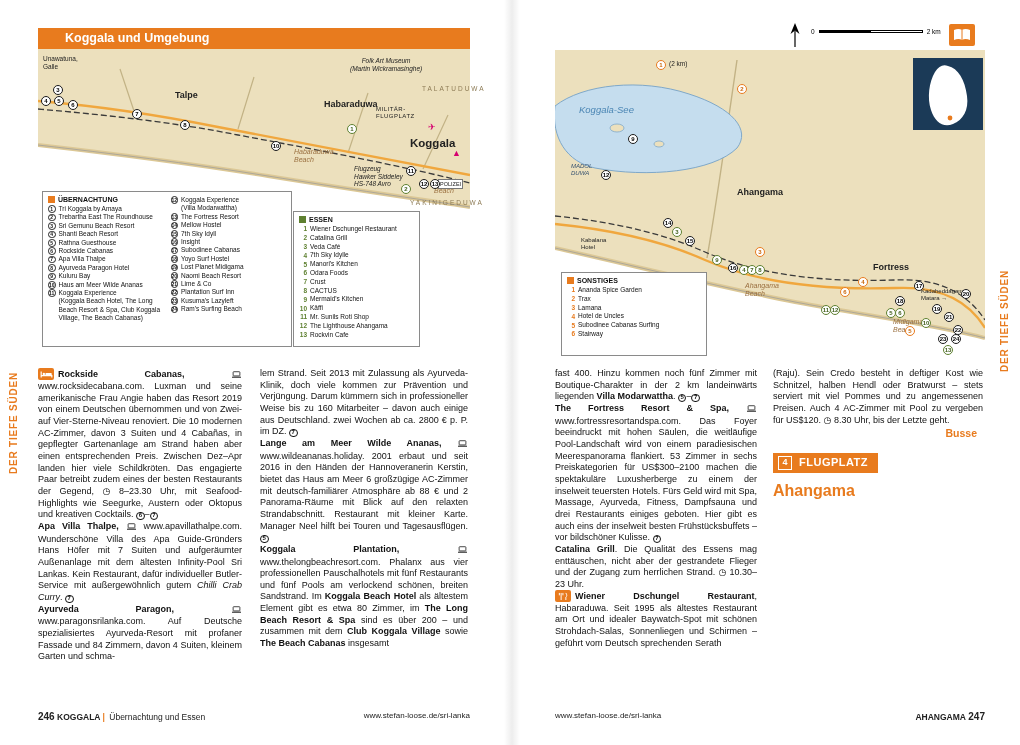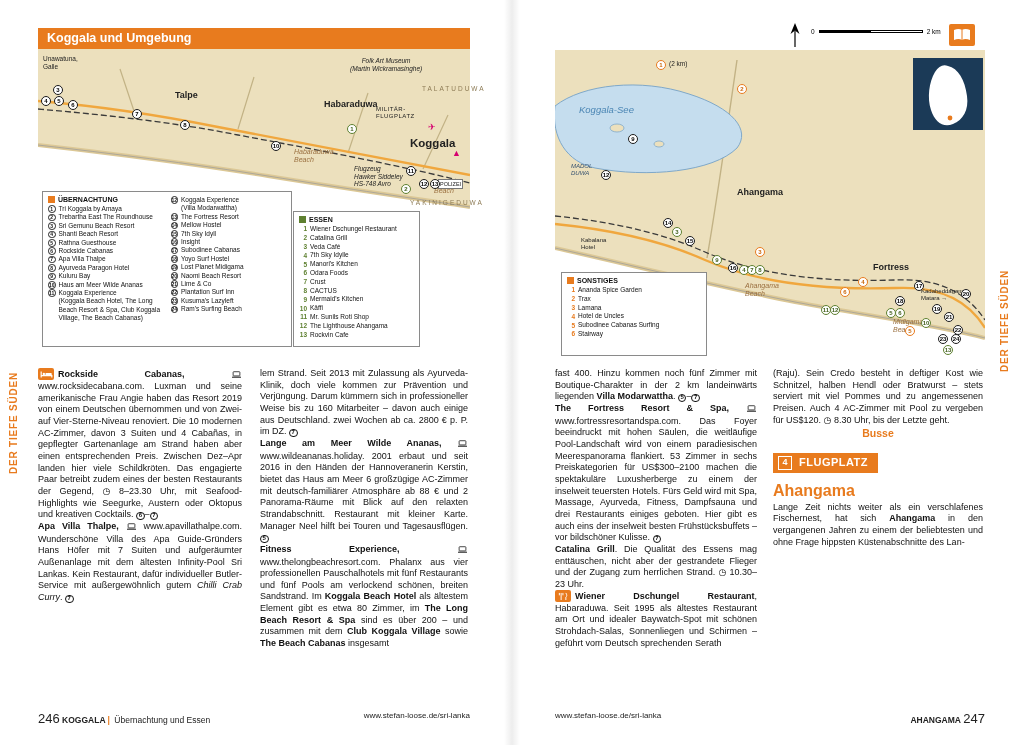--- a/index.html
+++ b/index.html
@@ -9,21 +9,21 @@
           background:linear-gradient(to right,rgba(0,0,0,0),rgba(0,0,0,.07),rgba(0,0,0,0));}
 
   
   .edge-tab{position:absolute;color:#e87b1e;font-weight:bold;font-size:10px;letter-spacing:.8px;
             writing-mode:vertical-rl;transform:rotate(180deg);white-space:nowrap;}
   .edge-tab.left{left:8px;top:372px;}
   .edge-tab.right{left:999px;top:270px;}
 
   
   .map-title{position:absolute;left:38px;top:28px;width:432px;height:21px;background:#e87b1e;color:#fff;
-             font-size:12.5px;font-weight:bold;line-height:21px;padding-left:9px;box-sizing:border-box;}
+             font-size:12.5px;font-weight:bold;line-height:21px;padding-left:27px;box-sizing:border-box;}
   .map{position:absolute;background:#ece0bd;}
   .left-map{left:38px;top:49px;width:432px;height:311px;}
   .right-map{left:555px;top:20px;width:430px;height:340px;}
   .map svg.base{position:absolute;left:0;top:0;}
   .overlay{position:absolute;inset:0;}
   .topstrip{position:absolute;left:0;top:0;right:0;height:30px;background:#fff;}
 
   .map-label{position:absolute;font-size:7px;line-height:8px;color:#222;white-space:pre-line;}
   .map-label.town{font-weight:bold;font-size:9px;}
   .map-label.city{font-size:11.5px;}
@@ -77,30 +77,30 @@
   .b{font-weight:bold;}
   .i{font-style:italic;}
   .margin-icon{display:inline-flex;align-items:center;justify-content:center;width:16px;height:12px;
                background:#e87b1e;border-radius:2px;margin-right:4px;vertical-align:-2px;}
   .inline-icon{display:inline-block;vertical-align:-1px;margin:0 1px;}
   .badge{display:inline-flex;width:8.5px;height:8.5px;border:1px solid #111;border-radius:50%;font-size:6px;
          font-weight:bold;align-items:center;justify-content:center;box-sizing:border-box;vertical-align:0;}
 
   .section-bar{background:#f7ead6;color:#e87b1e;font-weight:bold;font-size:10px;letter-spacing:.3px;
                padding:2px 5px;margin:8px 0 6px;}
-  .subhead{color:#e87b1e;font-weight:bold;font-size:10.5px;margin:2px 6px 3px;text-align:center;}
+  .subhead{color:#e87b1e;font-weight:bold;font-size:10.5px;margin:2px 6px 3px;text-align:right;}
   .highlight-badge{display:inline-flex;align-items:center;gap:7px;background:#e87b1e;color:#fff;
                    padding:3px 10px 3px 5px;margin:10px 0 2px;}
   .hl-num{display:inline-flex;width:14px;height:14px;border:1.6px solid #fff;align-items:center;
           justify-content:center;font-weight:bold;font-size:9px;box-sizing:border-box;}
   .hl-label{font-weight:bold;font-size:11px;letter-spacing:.5px;}
   .orange-heading{color:#e87b1e;font-weight:bold;font-size:16px;margin:10px 0 5px;text-align:left;}
 
   .footer{position:absolute;top:711px;font-size:8.5px;color:#222;}
-  .footer .pg{font-weight:normal;font-size:13px;}
+  .footer .pg{font-weight:bold;font-size:10px;}
   .footer .sec{font-weight:bold;}
   .footer .sep{color:#e87b1e;font-weight:bold;padding:0 2px;}
   .footer-left{left:38px;}
   .furl-left{left:300px;width:170px;text-align:right;font-size:8px;}
   .furl-right{left:555px;font-size:8px;}
   .footer-right{left:800px;width:185px;text-align:right;}
 </style>
 </head>
 <body>
 
@@ -344,28 +344,32 @@
             <rect x="9" y="4.5" width="11" height="3.5" rx="1.6" fill="#fff"></rect>
           </svg>
         </span><span class="b">Rockside Cabanas, </span><span class="inline-icon"><svg viewBox="0 0 12 9" width="9" height="7">
             <rect x="1.5" y="0.8" width="9" height="5.6" rx="0.8" fill="none" stroke="#222" stroke-width="1.1"></rect>
             <rect x="0" y="7.4" width="12" height="1.4" fill="#222"></rect>
           </svg></span><span> www.rocksidecabana.com. Luxman und seine amerikanische Frau Angie haben das Resort 2019 von einem Deutschen übernommen und von Zwei- auf Vier-Sterne-Niveau renoviert. Die 10 modernen AC-Zimmer, davon 3 Suiten und 4 Cabañas, in gepflegter Gartenanlage am Strand haben aber einen entsprechenden Preis. Zwischen Dez–Apr landen hier viele Schildkröten. Das engagierte Paar betreibt zudem eines der besten Restaurants der Gegend, ◷ 8–23.30 Uhr, mit Seafood-Highlights wie Seegurke, Austern oder Oktopus und kreativen Cocktails. </span><span class="badge">6</span><span>–</span><span class="badge">7</span></div>
       <div class="para"><span class="b">Apa Villa Thalpe, </span><span class="inline-icon"><svg viewBox="0 0 12 9" width="9" height="7">
             <rect x="1.5" y="0.8" width="9" height="5.6" rx="0.8" fill="none" stroke="#222" stroke-width="1.1"></rect>
             <rect x="0" y="7.4" width="12" height="1.4" fill="#222"></rect>
           </svg></span><span> www.apavillathalpe.com. Wunderschöne Villa des Apa Guide-Gründers Hans Höfer mit 7 Suiten und aufgeräumter Außenanlage mit dem ältesten Infinity-Pool Sri Lankas. Kein Restaurant, dafür individueller Butler-Service mit außergewöhnlich gutem </span><span class="i">Chilli Crab Curry</span><span>. </span><span class="badge">7</span></div>
+      <div class="para"><span class="b">Ayurveda Paragon, </span><span class="inline-icon"><svg viewBox="0 0 12 9" width="9" height="7">
+            <rect x="1.5" y="0.8" width="9" height="5.6" rx="0.8" fill="none" stroke="#222" stroke-width="1.1"></rect>
+            <rect x="0" y="7.4" width="12" height="1.4" fill="#222"></rect>
+          </svg></span><span> www.paragonsrilanka.com. Auf Deutsche spezialisiertes Ayurveda-Resort mit profaner Fassade und 84 Zimmern, davon 4 Suiten, kleinem Garten und schma-</span></div>
     </div>
   <div class="bodycol" id="col2">
       <div class="para"><span>lem Strand. Seit 2013 mit Zulassung als Ayurveda-Klinik, doch viele kommen zur Prävention und Verjüngung. Darum kümmern sich in professioneller Weise bis zu 160 Mitarbeiter – davon auch einige aus Deutschland. zwei Wochen ab ca. 2800 € p. P. im DZ. </span><span class="badge">7</span></div>
       <div class="para"><span class="b">Lange am Meer Wilde Ananas, </span><span class="inline-icon"><svg viewBox="0 0 12 9" width="9" height="7">
             <rect x="1.5" y="0.8" width="9" height="5.6" rx="0.8" fill="none" stroke="#222" stroke-width="1.1"></rect>
             <rect x="0" y="7.4" width="12" height="1.4" fill="#222"></rect>
           </svg></span><span> www.wildeananas.holiday. 2001 erbaut und seit 2016 in den Händen der Hannoveranerin Kerstin, bietet das Haus am Meer 6 großzügige AC-Zimmer mit deutsch-familiärer Atmosphäre ab 88 € und 2 Panorama-Räume mit Blick auf den relaxten Strandabschnitt. Restaurant mit kleiner Karte. Manager Neel hilft bei Touren und Tagesausflügen. </span><span class="badge">5</span></div>
-      <div class="para"><span class="b">Fitness Experience, </span><span class="inline-icon"><svg viewBox="0 0 12 9" width="9" height="7">
+      <div class="para"><span class="b">Koggala Plantation, </span><span class="inline-icon"><svg viewBox="0 0 12 9" width="9" height="7">
             <rect x="1.5" y="0.8" width="9" height="5.6" rx="0.8" fill="none" stroke="#222" stroke-width="1.1"></rect>
             <rect x="0" y="7.4" width="12" height="1.4" fill="#222"></rect>
           </svg></span><span> www.thelongbeachresort.com. Phalanx aus vier professionellen Pauschalhotels mit fünf Restaurants und fünf Pools am verlockend schönen, breiten Sandstrand. Im </span><span class="b">Koggala Beach Hotel</span><span> als ältestem Element gibt es etwa 80 Zimmer, im </span><span class="b">The Long Beach Resort &amp; Spa</span><span> sind es über 200 – und zusammen mit dem </span><span class="b">Club Koggala Village</span><span> sowie </span><span class="b">The Beach Cabanas</span><span> insgesamt</span></div>
     </div>
 
   <div class="footer footer-left">
     <span class="pg">246</span>
     <span class="sec">KOGGALA</span><span class="sep">|</span>
     <span>Übernachtung und Essen</span>
   </div>
@@ -516,23 +520,20 @@
   <div class="bodycol" id="col4">
     <div>
         <div class="para"><span>(Raju). Sein Credo besteht in deftiger Kost wie Schnitzel, halben Hendl oder Bratwurst – stets serviert mit viel Pommes und zu angemessenen Preisen. Auch 4 AC-Zimmer mit Pool zu vergeben für US$120. ◷ 8.30 Uhr, bis der Letzte geht.</span></div>
       </div>
     <div class="subhead">Busse</div>
     <div class="highlight-badge">
       <span class="hl-num">4</span>
       <span class="hl-label">FLUGPLATZ</span>
     </div>
     <div class="orange-heading">Ahangama</div>
-    <div>
-        <div class="para"><span>Lange Zeit nichts weiter als ein verschlafenes Fischernest, hat sich </span><span class="b">Ahangama</span><span> in den vergangenen Jahren zu einem der beliebtesten und ohne Frage hippsten Küstenabschnitte des Lan-</span></div>
-      </div>
   </div>
 
   <div class="footer furl-right">www.stefan-loose.de/sri-lanka</div>
   <div class="footer footer-right">
     <span class="sec">AHANGAMA</span>
     <span class="pg">247</span>
   </div>
 
 </div>
 

